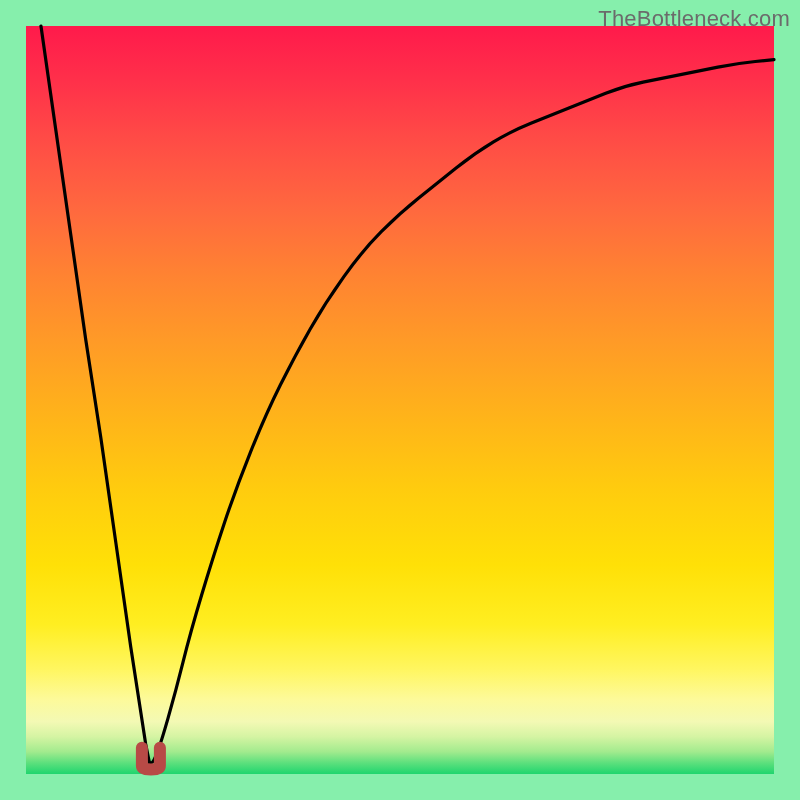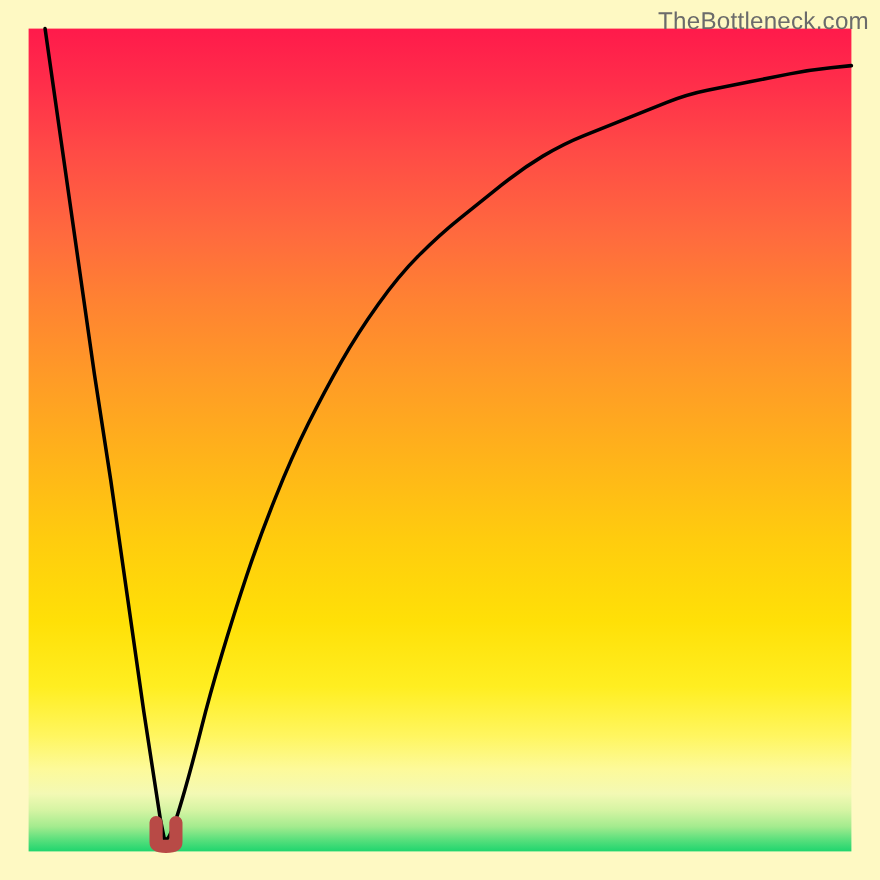--- a/index.html
+++ b/index.html
@@ -8,21 +8,21 @@
     width: 800px;
     height: 800px;
     background: #000;
     font-family: Arial, Helvetica, sans-serif;
     overflow: hidden;
   }
   .chart-container {
     position: relative;
     width: 800px;
     height: 800px;
-    background: #fef9c3;
+    background: #86efac;
   }
   .plot-area {
     position: absolute;
     left: 26px;
     top: 26px;
     width: 748px;
     height: 748px;
     background: linear-gradient(to bottom,
       #ff1a4b 0%,
       #ff2f4a 7%,

